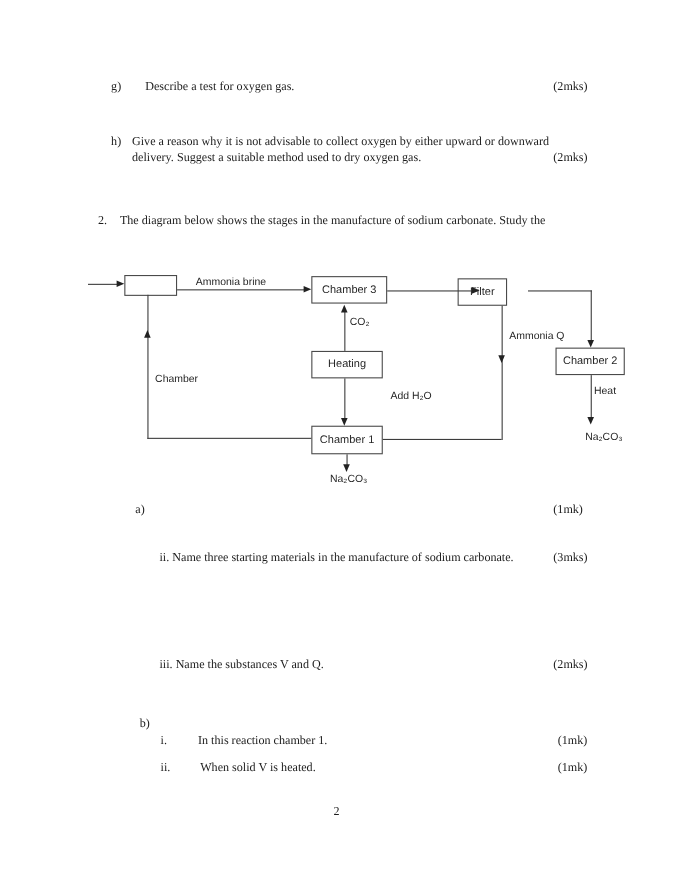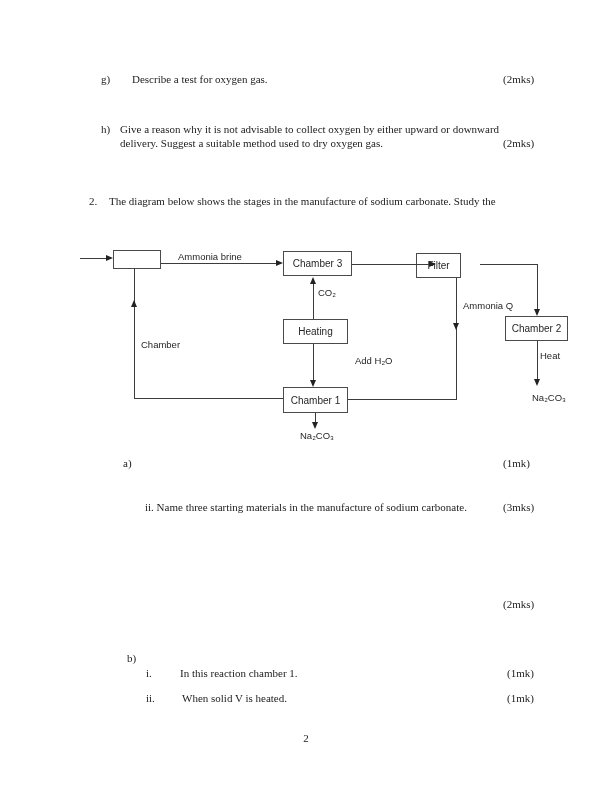--- a/index.html
+++ b/index.html
@@ -88,20 +88,21 @@
     <span class="d-label" style="left:532px; top:392px;">Na₂CO₃</span>
     <span class="d-label" style="left:300px; top:430px;">Na₂CO₃</span>
   </div>
 
   <span class="t" style="left:123px; top:456px;">a)</span>
   <span class="t" style="left:503px; top:456px;">(1mk)</span>
 
   <span class="t" style="left:145px; top:500px;">ii. Name three starting materials in the manufacture of sodium carbonate.</span>
   <span class="t" style="left:503px; top:500px;">(3mks)</span>
 
+  <span class="t" style="left:145px; top:597px;">iii. Name the substances V and Q.</span>
   <span class="t" style="left:503px; top:597px;">(2mks)</span>
 
   <span class="t" style="left:127px; top:651px;">b)</span>
 
   <span class="t" style="left:146px; top:666px;">i.</span>
   <span class="t" style="left:180px; top:666px;">In this reaction chamber 1.</span>
   <span class="t" style="left:507px; top:666px;">(1mk)</span>
 
   <span class="t" style="left:146px; top:691px;">ii.</span>
   <span class="t" style="left:182px; top:691px;">When solid V is heated.</span>

